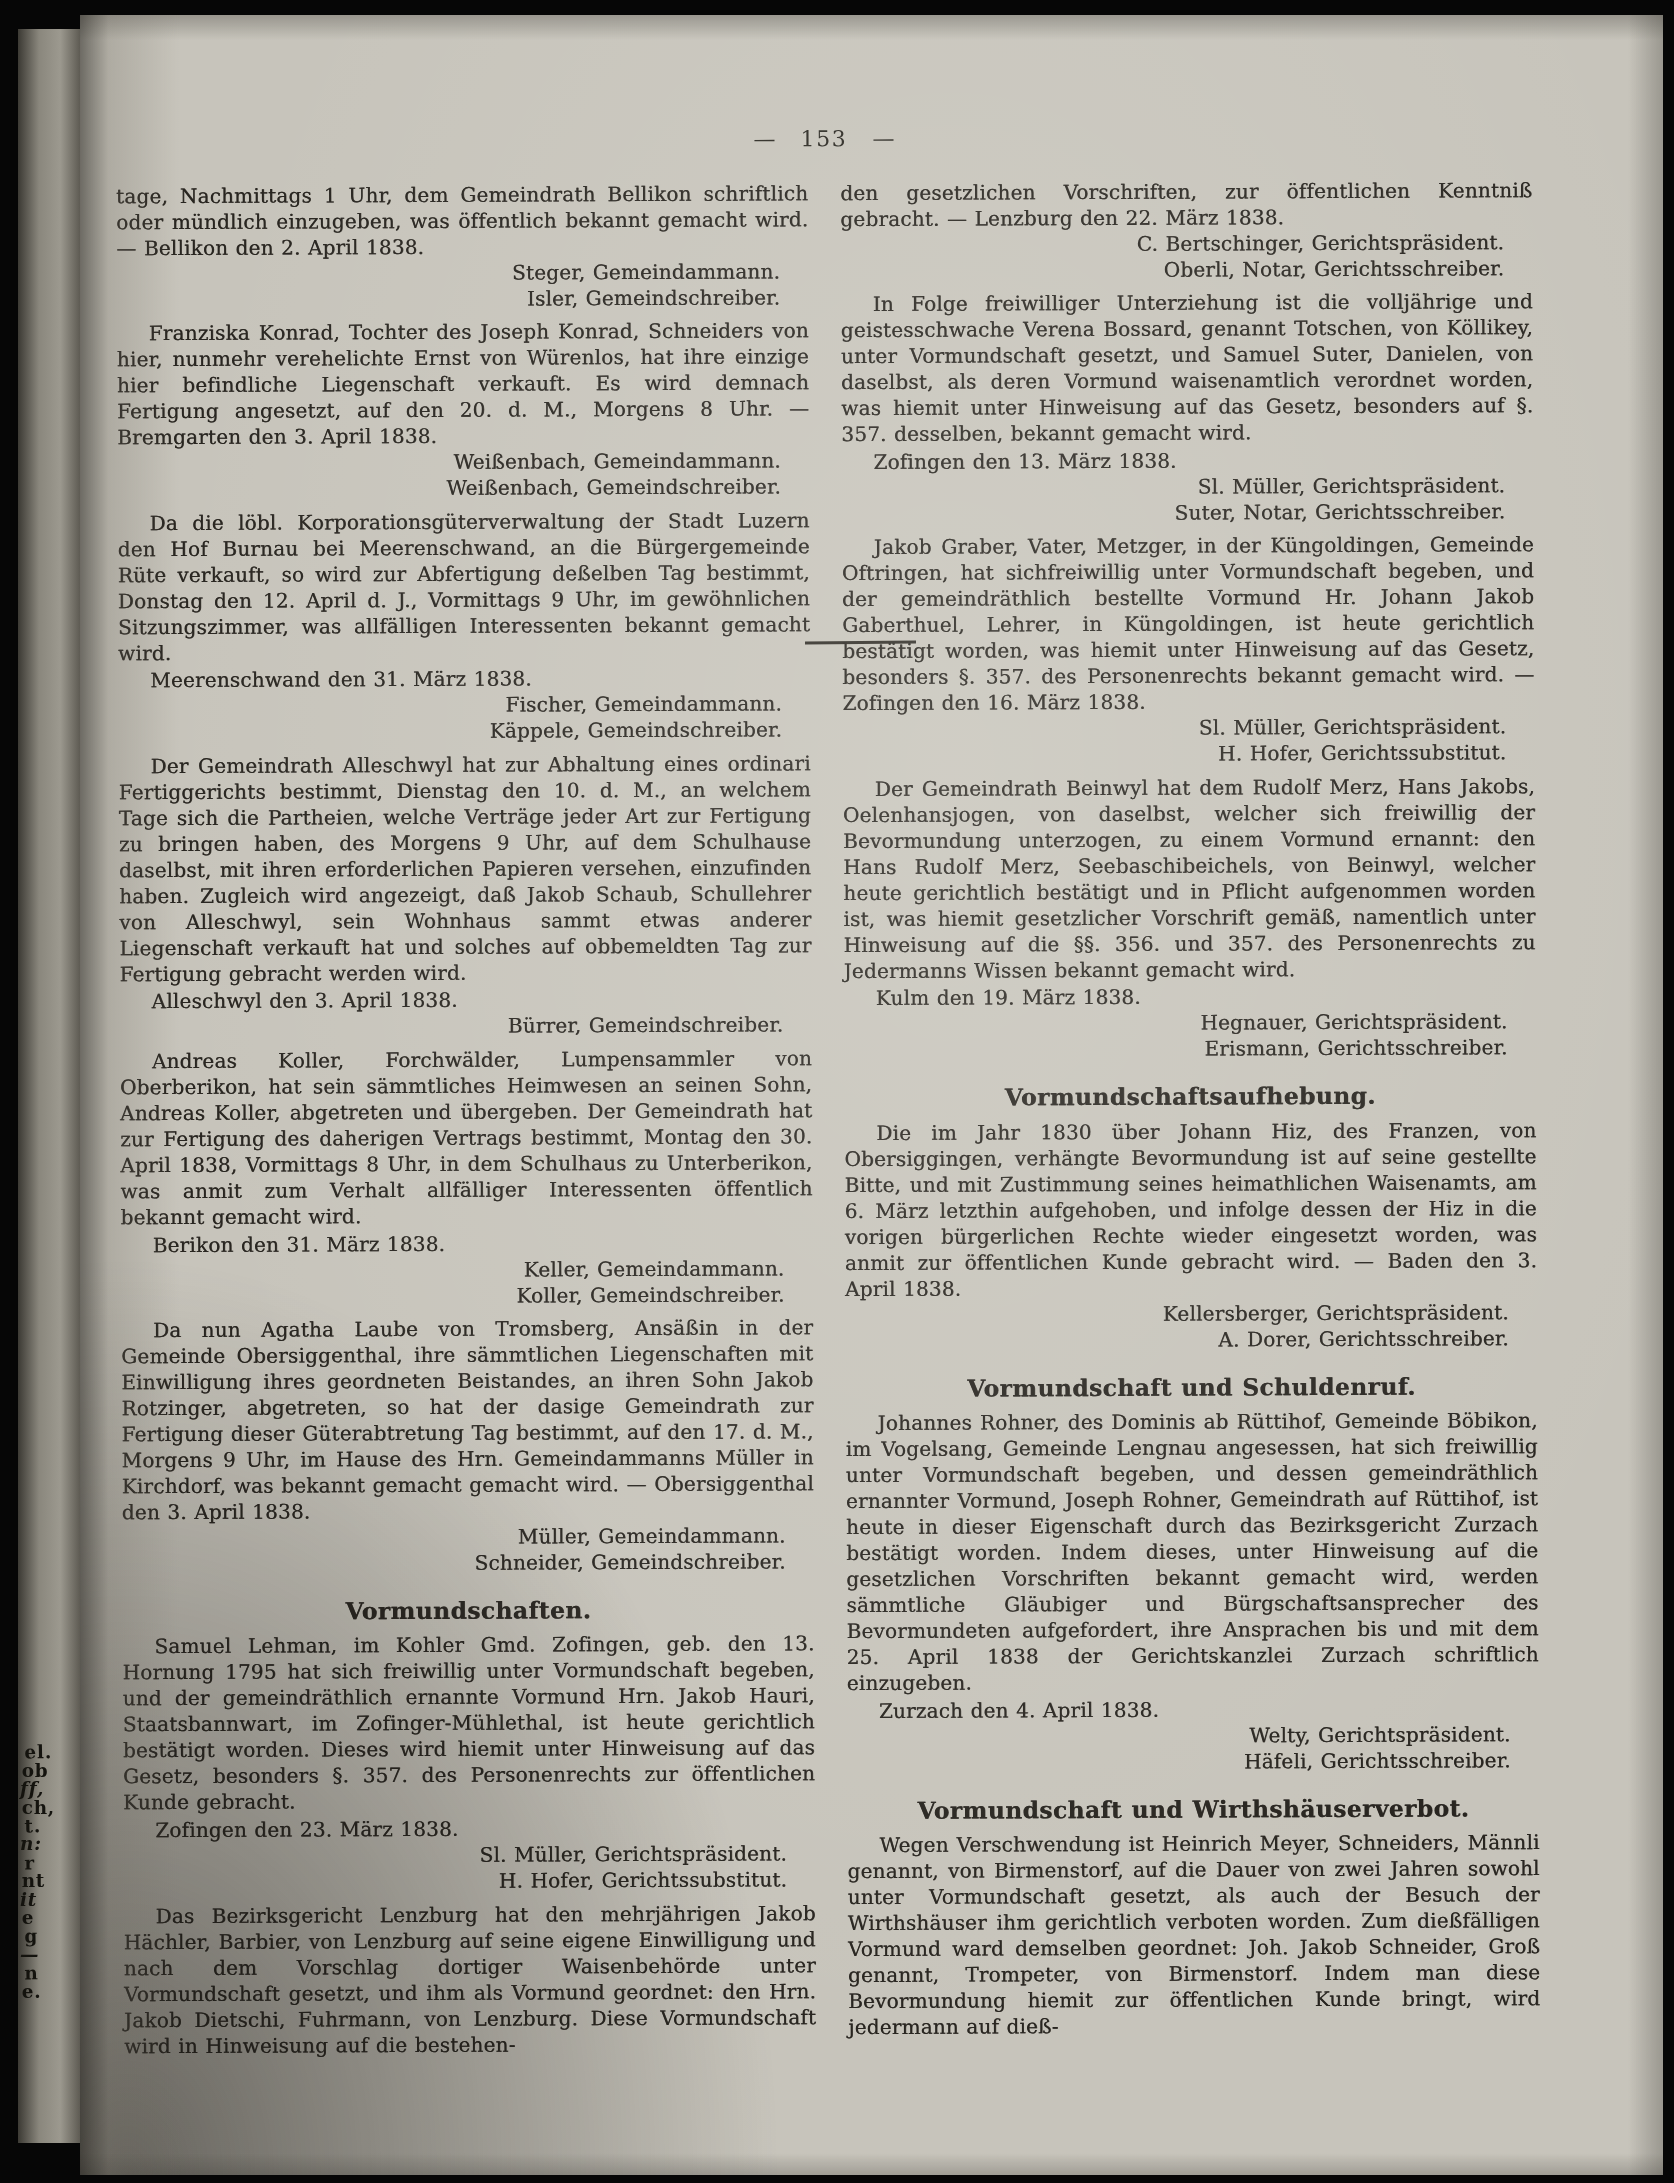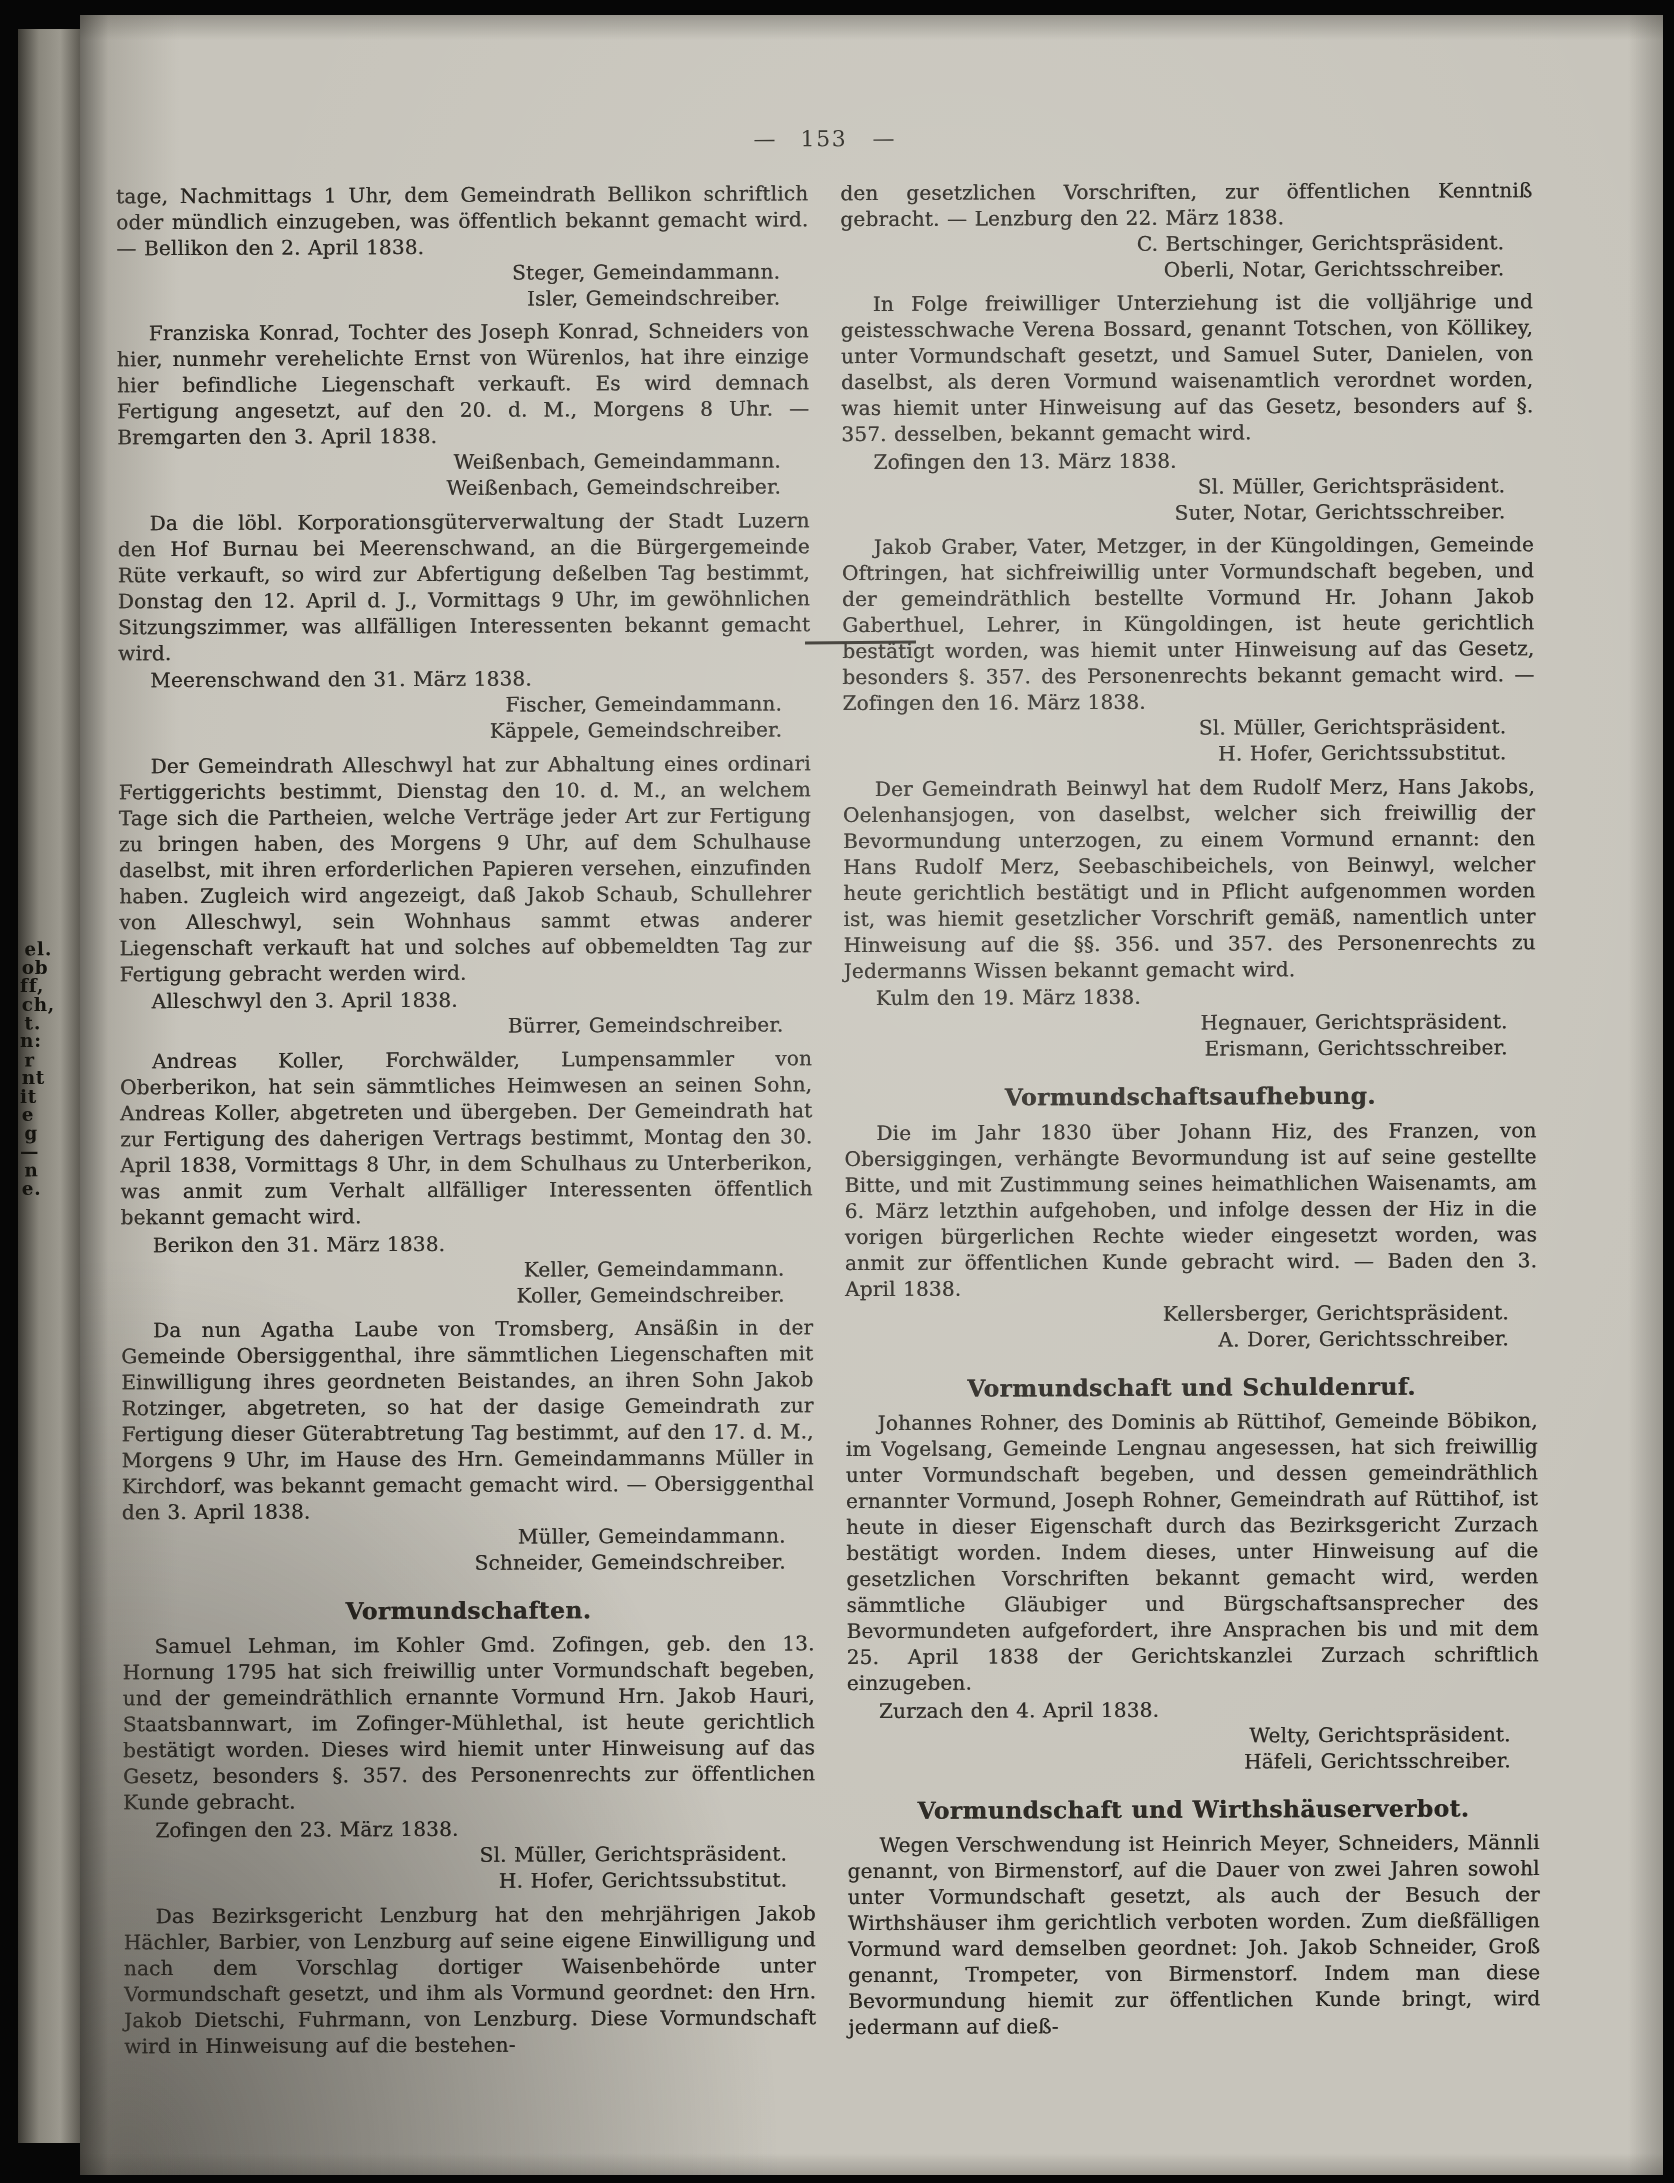--- a/index.html
+++ b/index.html
@@ -20,31 +20,31 @@
   
   .prev-edge {
     position: absolute;
     left: 18.4px;
     top: 28.5px;
     bottom: 40px;
     width: 62px;
     background: linear-gradient(90deg, #3c3a34 0%, #8a877d 34%, #9c998f 68%, #5e5b53 100%);
     display: flex;
     flex-direction: column;
-    justify-content: center;
+    justify-content: flex-end;
     padding: 109px 0 142px 3.3px;
     box-sizing: border-box;
     color: #14130e;
     font-size: 18.4px;
     font-weight: bold;
     overflow: hidden;
   }
   .edge-frag { display: block; line-height: 1; letter-spacing: 0.8px; }
   .edge-frag:nth-child(odd) { transform: translateX(2.5px) rotate(-1deg); }
-  .edge-frag:nth-child(3n) { transform: translateX(-1.7px); }
+  .edge-frag:nth-child(3n) { transform: translateX(-1.7px); font-style: italic; }
 
   
   .paper {
     position: absolute;
     left: 80px;
     top: 15px;
     right: 11.7px;
     bottom: 8.4px;
     background: #c7c4bb;
   }

